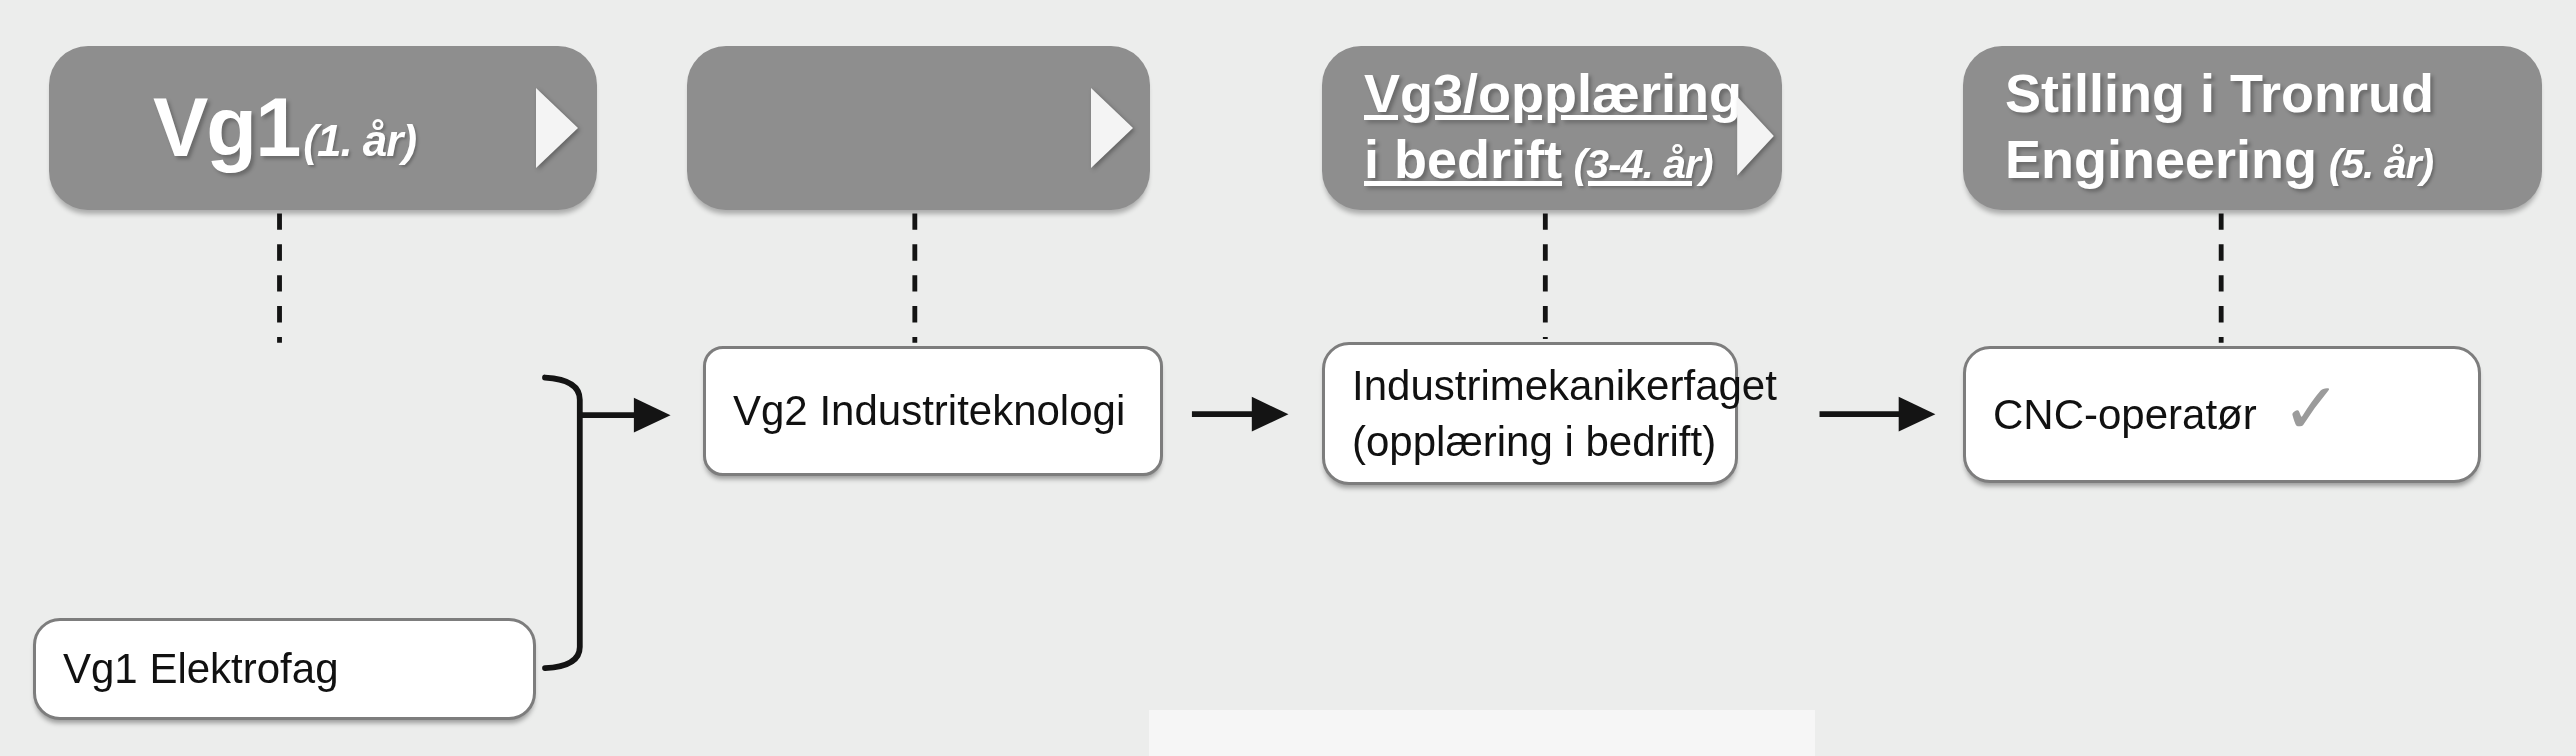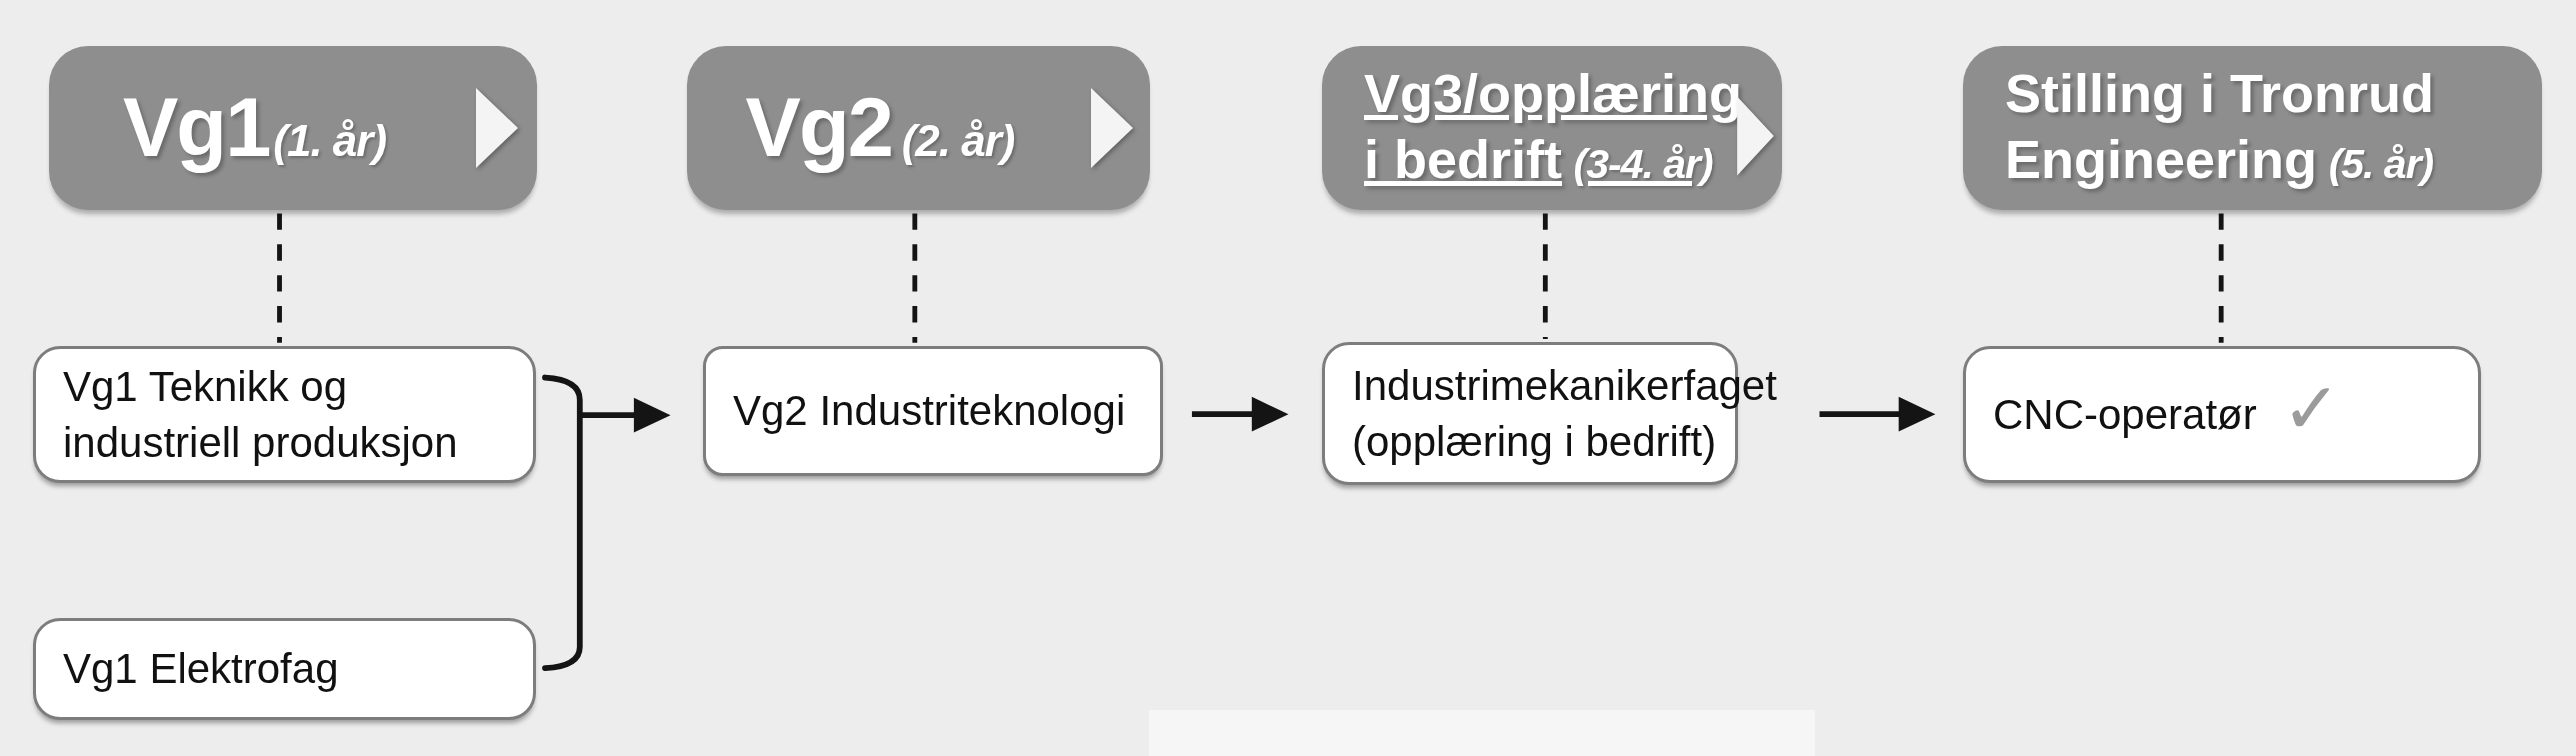--- a/index.html
+++ b/index.html
@@ -119,35 +119,32 @@
     <line x1="600" y1="430" x2="662" y2="430" stroke="#141414" stroke-width="6"></line>
     <polygon points="694,430 656,412 656,448" fill="#141414"></polygon>
 
     <line x1="1234" y1="429" x2="1300" y2="429" stroke="#141414" stroke-width="6"></line>
     <polygon points="1334,429 1296,411 1296,447" fill="#141414"></polygon>
 
     <line x1="1884" y1="429" x2="1970" y2="429" stroke="#141414" stroke-width="6"></line>
     <polygon points="2004,429 1966,411 1966,447" fill="#141414"></polygon>
   </svg>
 
-  <div class="stage stage-center" style="left:49px; top:46px; width:488px;">
+  <div class="stage stage-center" style="left:49px; top:46px; width:548px;">
     <span class="title-line">
       <span class="stage-big">Vg1</span><span class="stage-sub" style="margin-left:3.9px;">(1. år)</span>
     </span>
     <span class="play" style="right:19.3px;">
       <svg width="42" height="85" viewBox="0 0 44 88">
           <polygon points="0,2 44,44 0,86" fill="#f4f4f4"></polygon>
         </svg>
     </span>
   </div>
 
   <div class="stage stage-center" style="left:687px; top:46px; width:463px;">
-    <span class="title-line">
-      <span class="stage-big">Vg2</span><span class="stage-sub">(2. år)</span>
-    </span>
     <span class="play" style="right:17.4px;">
       <svg width="42" height="85" viewBox="0 0 44 88">
           <polygon points="0,2 44,44 0,86" fill="#f4f4f4"></polygon>
         </svg>
     </span>
   </div>
 
   <div class="stage stage-left" style="left:1322px; top:46px; width:460px;text-decoration:underline;">
     <div class="stage-two-lines">
       <div>Vg3/opplæring</div>
@@ -164,23 +161,20 @@
 
   <div class="stage stage-left" style="left:1963px; top:46px; width:579px;">
     <div class="stage-two-lines">
       <div>Stilling i Tronrud</div>
       <div>
         <span>Engineering</span><span class="stage-sub">(5. år)</span>
       </div>
     </div>
   </div>
 
-  <div class="course" style="left:33px; top:346px; width:503px; height:137px;">
-    <span class="label">Vg1 Teknikk og industriell produksjon</span>
-  </div>
 
   <div class="course" style="left:33px; top:618px; width:503px; height:102px;">
     <span class="label">Vg1 Elektrofag</span>
   </div>
 
   <div class="course" style="left:703px; top:346px; width:460px; height:130px;border-radius:20px;">
     <span class="label">Vg2 Industriteknologi</span>
   </div>
 
   <div class="course" style="left:1322px; top:342px; width:416px; height:143px;">

